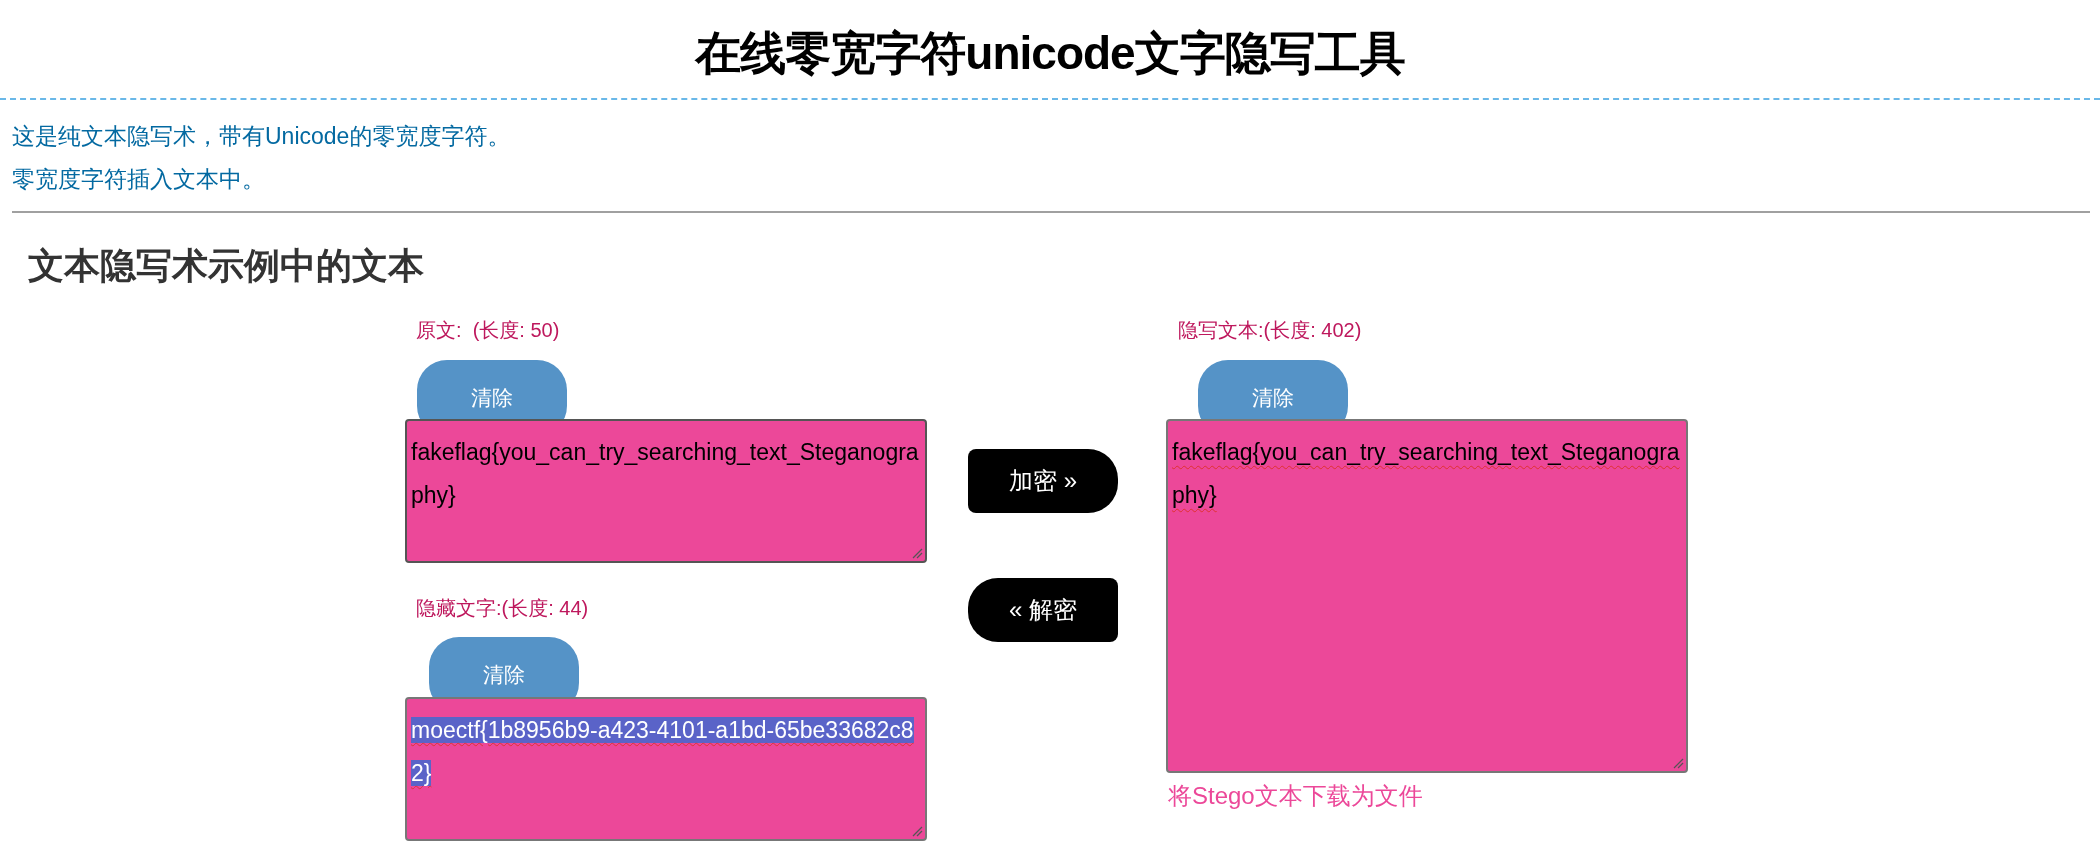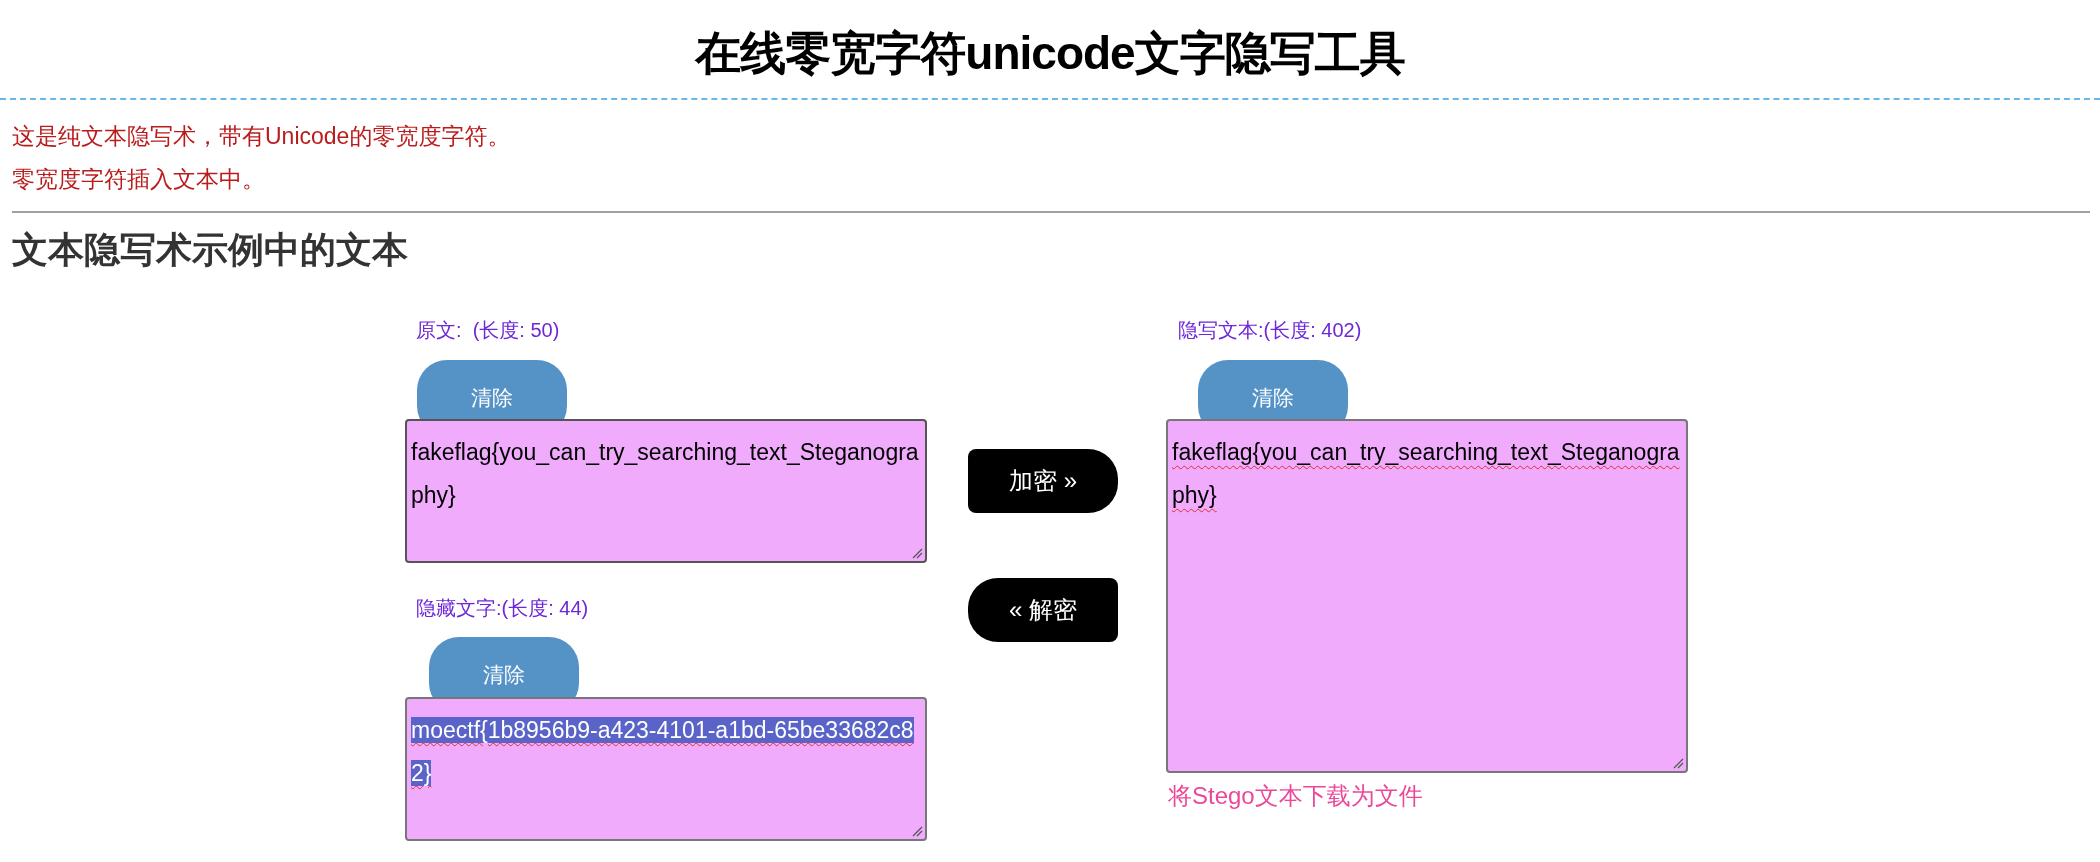--- a/index.html
+++ b/index.html
@@ -34,21 +34,21 @@
       left: 0;
       top: 98px;
       width: 2100px;
       height: 0;
       border-top: 2px dashed #6ab8e8;
     }
     .intro-line {
       position: absolute;
       left: 12px;
       font-size: 23px;
-      color: #b91c1c;
+      color: #0369a1;
       line-height: 32px;
     }
     .intro-line.l1 { top: 120px; }
     .intro-line.l2 { top: 163px; }
     .section-divider {
       position: absolute;
       left: 12px;
       top: 211px;
       width: 2078px;
       height: 0;
@@ -59,21 +59,21 @@
       left: 12px;
       top: 226px;
       font-size: 36px;
       font-weight: bold;
       color: #333333;
       line-height: 48px;
     }
     .field-label {
       position: absolute;
       font-size: 20px;
-      color: #6d28d9;
+      color: #be185d;
       line-height: 28px;
       white-space: pre;
     }
     .clear-btn {
       position: absolute;
       width: 150px;
       height: 76px;
       border-radius: 30px;
       background: #5593c7;
       color: #ffffff;
@@ -82,21 +82,21 @@
       display: flex;
       align-items: center;
       justify-content: center;
       cursor: pointer;
     }
     .textbox {
       position: absolute;
       box-sizing: border-box;
       border: 2px solid #555555;
       border-radius: 4px;
-      background: #f0abfc;
+      background: #ec4899;
       padding: 10px 4px;
       font-size: 23px;
       line-height: 43px;
       color: #000000;
       word-break: break-all;
       overflow: hidden;
     }
     .textbox.light-border { border-color: #777777; }
     .resize-grip {
       position: absolute;
@@ -151,21 +151,21 @@
 
 <div class="page">
 
   <h1 class="site-title" style="margin:0;">在线零宽字符unicode文字隐写工具</h1>
   <div class="title-divider"></div>
 
   <div class="intro-line l1">这是纯文本隐写术，带有Unicode的零宽度字符。</div>
   <div class="intro-line l2">零宽度字符插入文本中。</div>
 
   <div class="section-divider"></div>
-  <h2 class="section-title" style="margin:0;">文本隐写术示例中的文本</h2>
+  <h2 class="section-title" style="margin:16px;">文本隐写术示例中的文本</h2>
 
   <div class="field-label" style="left:416px; top:316px;">原文:  (长度: 50)</div>
   <button class="clear-btn" style="left:417px; top:360px;">清除</button>
   <div class="textbox" style="left:405px; top:419px; width:522px; height:144px;">
     <span>fakeflag{you_can_try_searching_text_Steganography}</span>
     <svg class="resize-grip" viewBox="0 0 12 12">
       <line x1="2" y1="11" x2="11" y2="2" stroke="#555" stroke-width="1.2"></line>
       <line x1="6" y1="11" x2="11" y2="6" stroke="#555" stroke-width="1.2"></line>
     </svg>
   </div>

